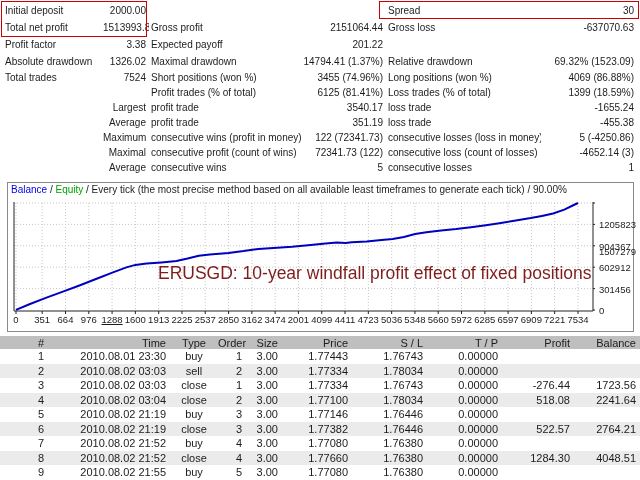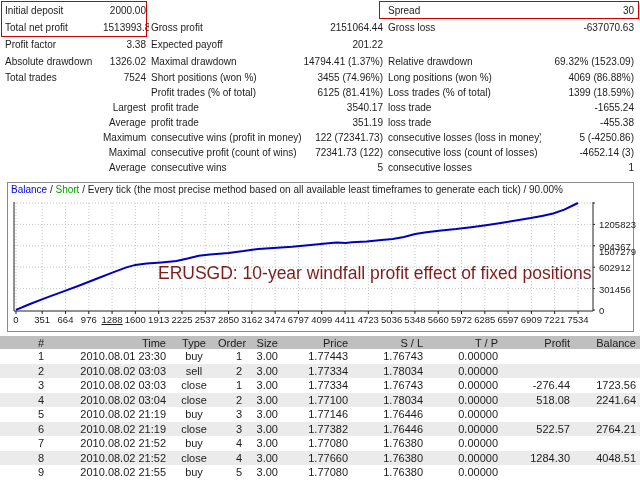--- a/index.html
+++ b/index.html
@@ -145,21 +145,21 @@
     <span class="c l">consecutive losses</span>
     <span class="c v">1</span>
   </div>
 </div>
   <div class="hibox b1" style="border-color: rgb(204, 0, 0);"></div>
   <div class="hibox b2" style="border-color: rgb(204, 0, 0);"></div>
 </div>
 
 <div class="chart">
   <div class="chead">
-    <span class="bal">Balance</span><span> / </span><span class="eq">Short</span><span> / Every tick (the most precise method based on all available least timeframes to generate each tick) / 90.00%</span>
+    <span class="bal">Balance</span><span> / </span><span class="eq">Equity</span><span> / Every tick (the most precise method based on all available least timeframes to generate each tick) / 90.00%</span>
   </div>
   <svg class="plot" width="585" height="117" viewBox="0 0 585 117">
       <line x1="6" y1="5" x2="6" y2="113" stroke="#c6c6c6" stroke-width="1" stroke-dasharray="1,2"></line>
       <line x1="6" y1="113" x2="6" y2="116" stroke="#222" stroke-width="1"></line>
       <line x1="32.18290416777276" y1="5" x2="32.18290416777276" y2="113" stroke="#c6c6c6" stroke-width="1" stroke-dasharray="1,2"></line>
       <line x1="32.18290416777276" y1="113" x2="32.18290416777276" y2="116" stroke="#222" stroke-width="1"></line>
       <line x1="55.5311919299177" y1="5" x2="55.5311919299177" y2="113" stroke="#c6c6c6" stroke-width="1" stroke-dasharray="1,2"></line>
       <line x1="55.5311919299177" y1="113" x2="55.5311919299177" y2="116" stroke="#222" stroke-width="1"></line>
       <line x1="78.80488452349348" y1="5" x2="78.80488452349348" y2="113" stroke="#c6c6c6" stroke-width="1" stroke-dasharray="1,2"></line>
       <line x1="78.80488452349348" y1="113" x2="78.80488452349348" y2="116" stroke="#222" stroke-width="1"></line>
@@ -235,21 +235,21 @@
       <span style="left: 55.5312px;">664</span>
       <span style="left: 78.8049px;">976</span>
       <span style="left: 102.079px; text-decoration: underline;">1288</span>
       <span style="left: 125.352px;">1600</span>
       <span style="left: 148.701px;">1913</span>
       <span style="left: 171.974px;">2225</span>
       <span style="left: 195.248px;">2537</span>
       <span style="left: 218.596px;">2850</span>
       <span style="left: 241.87px;">3162</span>
       <span style="left: 265.144px;">3474</span>
-      <span style="left: 288.417px;">6797</span>
+      <span style="left: 288.417px;">2001</span>
       <span style="left: 311.766px;">4099</span>
       <span style="left: 335.039px;">4411</span>
       <span style="left: 358.313px;">4723</span>
       <span style="left: 381.661px;">5036</span>
       <span style="left: 404.935px;">5348</span>
       <span style="left: 428.209px;">5660</span>
       <span style="left: 451.482px;">5972</span>
       <span style="left: 474.831px;">6285</span>
       <span style="left: 498.104px;">6597</span>
       <span style="left: 521.378px;">6909</span>

